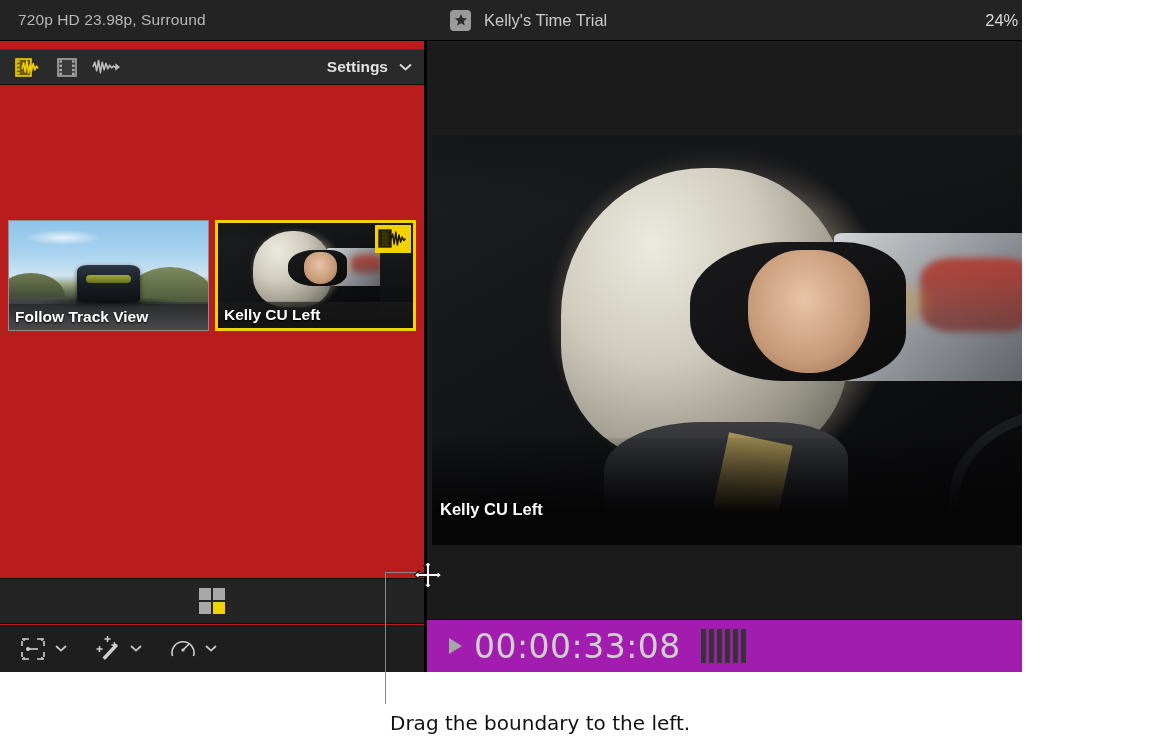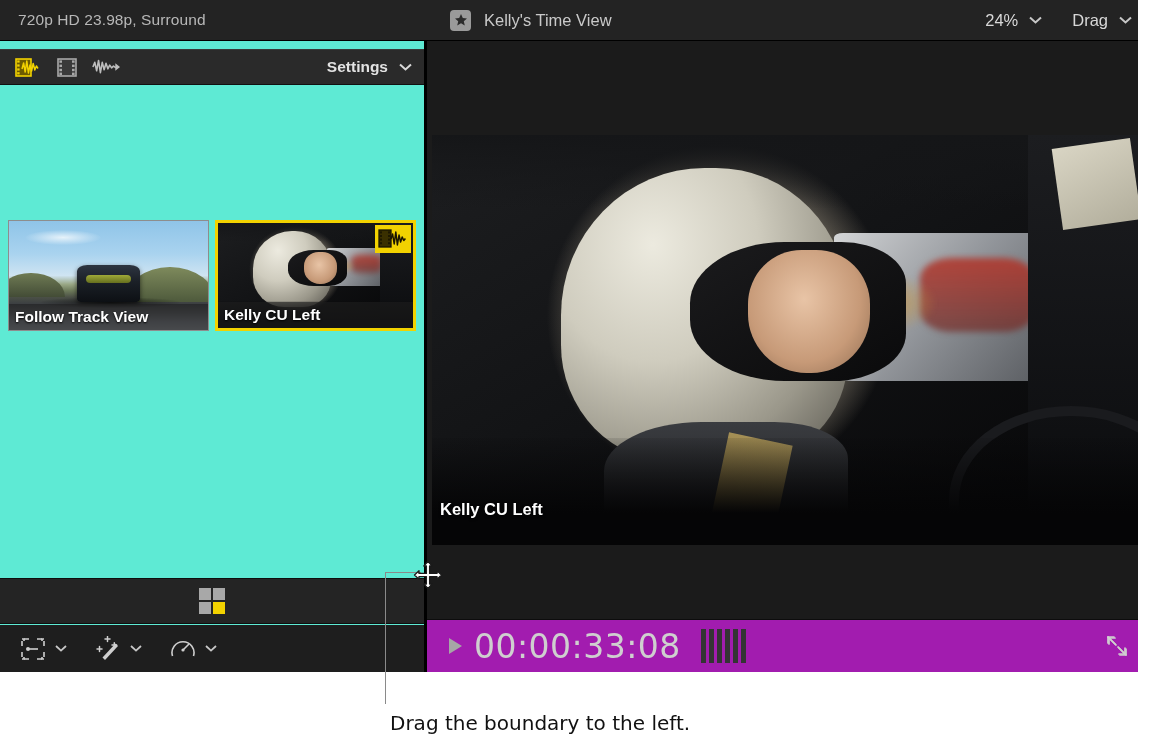--- a/index.html
+++ b/index.html
@@ -13,21 +13,21 @@
     font-family: "Liberation Sans", sans-serif;
     overflow: hidden;
     position: relative;
   }
 
   
   #app {
     position: absolute;
     left: 0;
     top: 0;
-    width: 1138px;
+    width: 1022px;
     height: 672px;
     background: #1a1a1a;
     overflow: hidden;
   }
 
   
   .topbar {
     position: absolute;
     left: 0; top: 0;
     width: 1150px;
@@ -92,21 +92,21 @@
     color: #c7c7c7;
   }
   .chev svg { display: block; }
 
   
   .browser {
     position: absolute;
     left: 0; top: 41px;
     width: 424px;
     height: 631px;
-    background: #5eead4;
+    background: #b91c1c;
     overflow: hidden;
   }
   .browser-toolbar {
     position: absolute;
     left: 0; top: 8px;
     width: 424px;
     height: 36px;
     background: #2a2a2a;
     border-top: 1px solid #3a3a3a;
     border-bottom: 1px solid #111;
@@ -622,21 +622,21 @@
     </div>
 
     <div class="topbar-right">
 
       <div class="star-badge">
         <svg width="14" height="14" viewBox="0 0 14 14">
           <polygon points="7,1 8.8,5 13,5.4 9.8,8.3 10.8,12.6 7,10.3 3.2,12.6 4.2,8.3 1,5.4 5.2,5" fill="#2b2b2b"></polygon>
         </svg>
       </div>
 
-      <span class="viewer-title">Kelly's Time View</span>
+      <span class="viewer-title">Kelly's Time Trial</span>
 
       <span class="topbar-spacer"></span>
 
       <div class="zoom-ctl">
         <span>24%</span>
         <span class="chev">
           <svg width="13" height="8" viewBox="0 0 13 8">
             <polyline points="1,1.5 6.5,6.5 12,1.5" fill="none" stroke="#c7c7c7" stroke-width="2"></polyline>
           </svg>
         </span>

